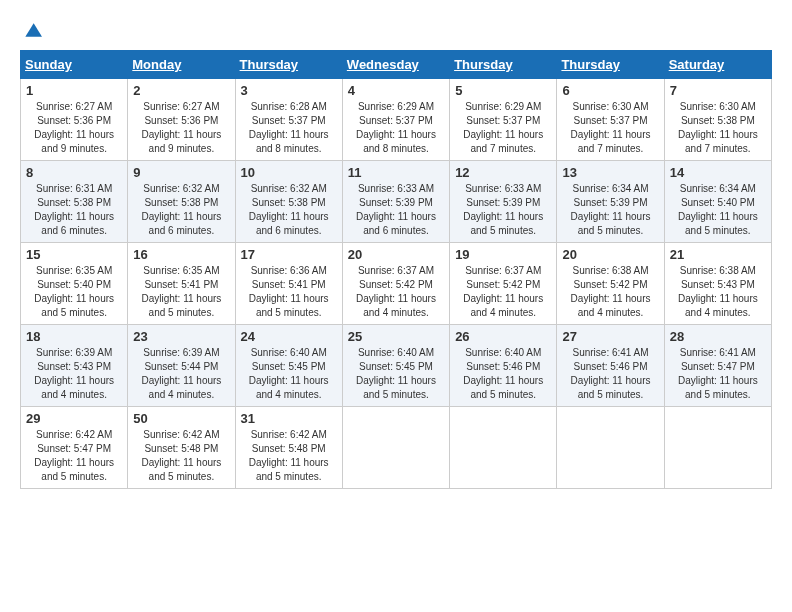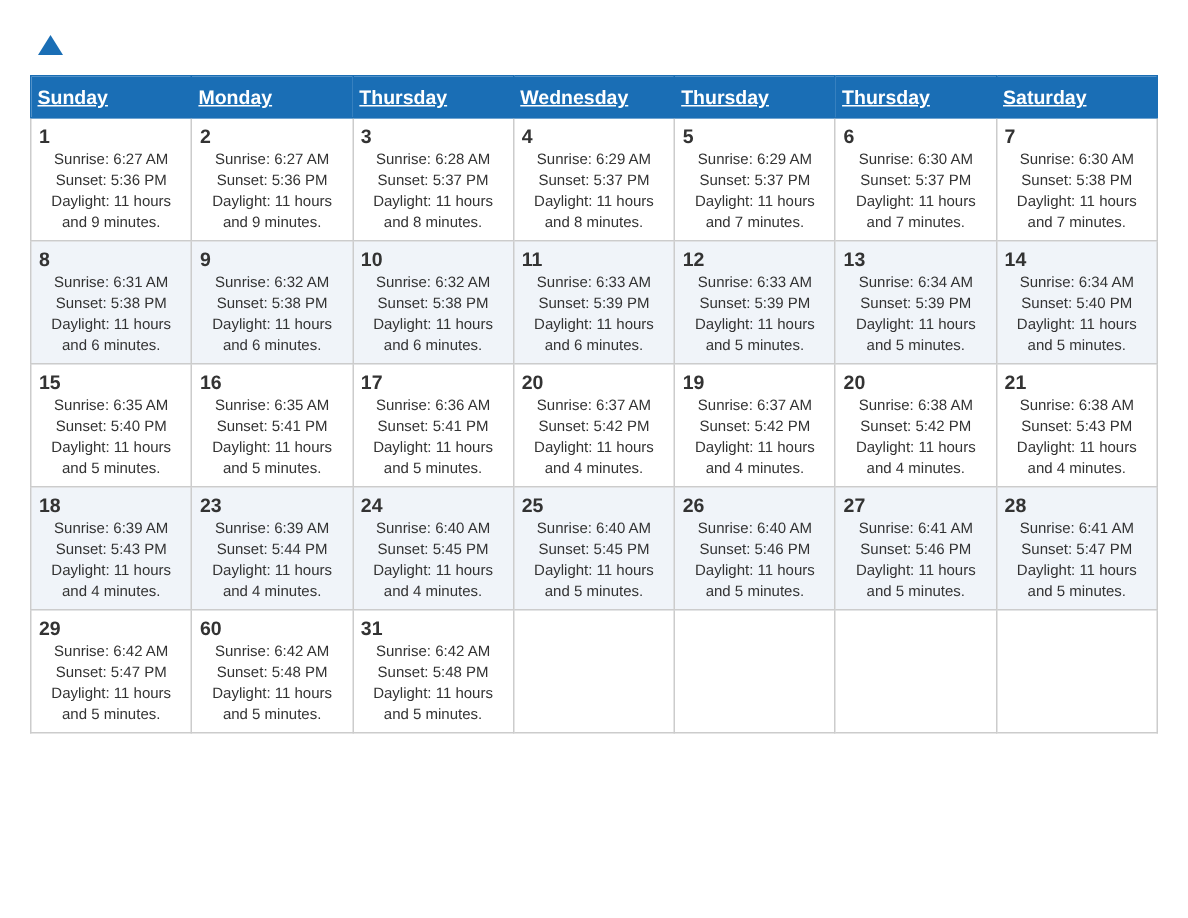--- a/index.html
+++ b/index.html
@@ -393,21 +393,21 @@
         <td>
           <span class="day-number">29</span>
           <div class="day-info">
             Sunrise: 6:42 AM<br>
             Sunset: 5:47 PM<br>
             Daylight: 11 hours<br>
             and 5 minutes.
           </div>
         </td>
         <td>
-          <span class="day-number">60</span>
+          <span class="day-number">50</span>
           <div class="day-info">
             Sunrise: 6:42 AM<br>
             Sunset: 5:48 PM<br>
             Daylight: 11 hours<br>
             and 5 minutes.
           </div>
         </td>
         <td>
           <span class="day-number">31</span>
           <div class="day-info">

